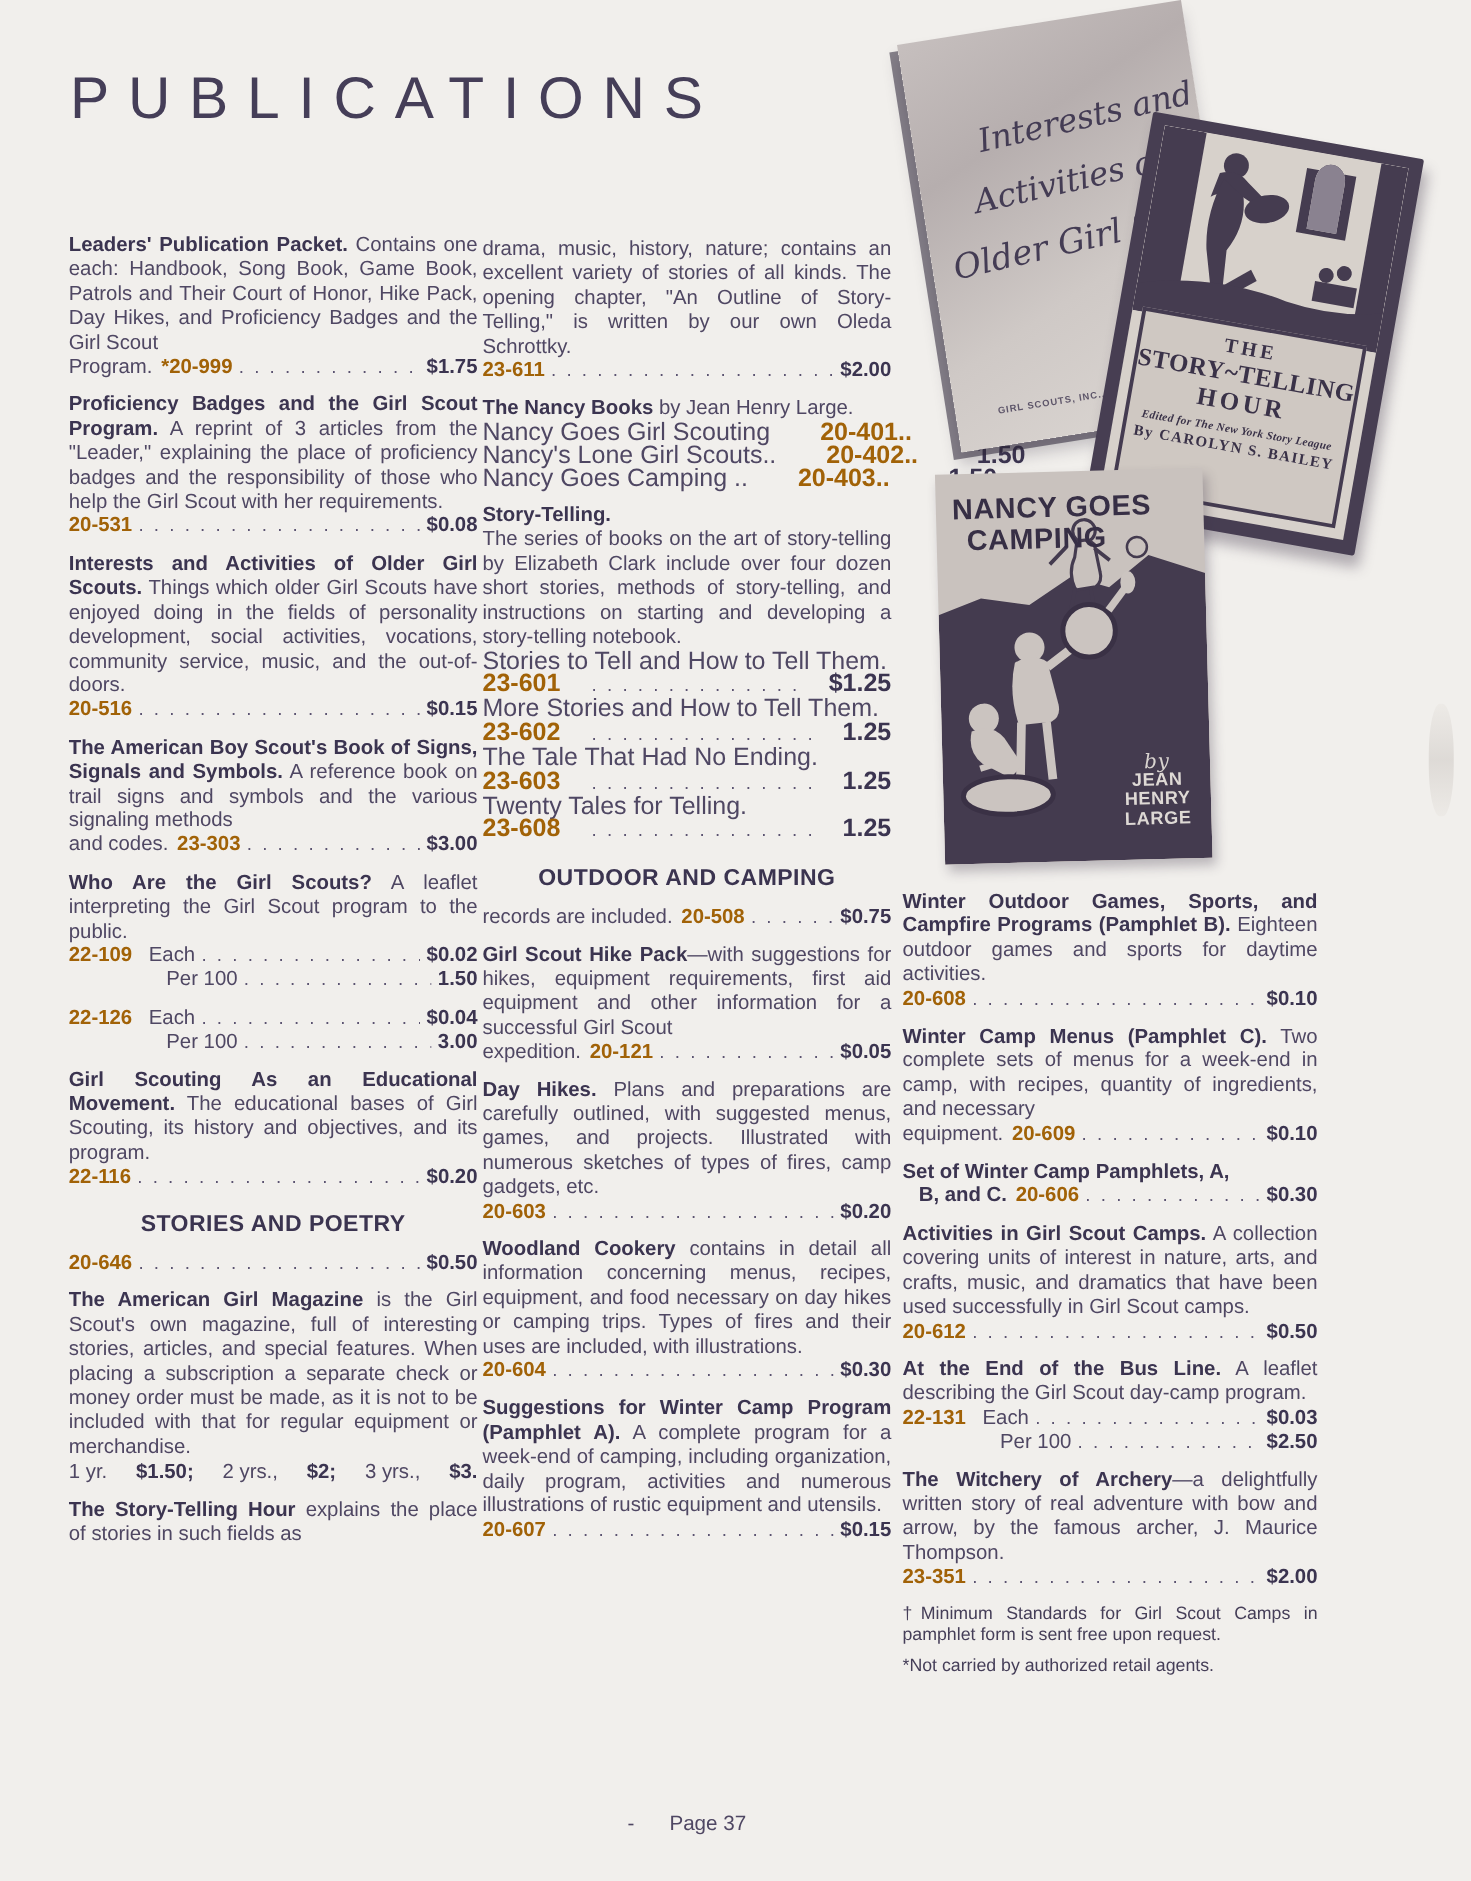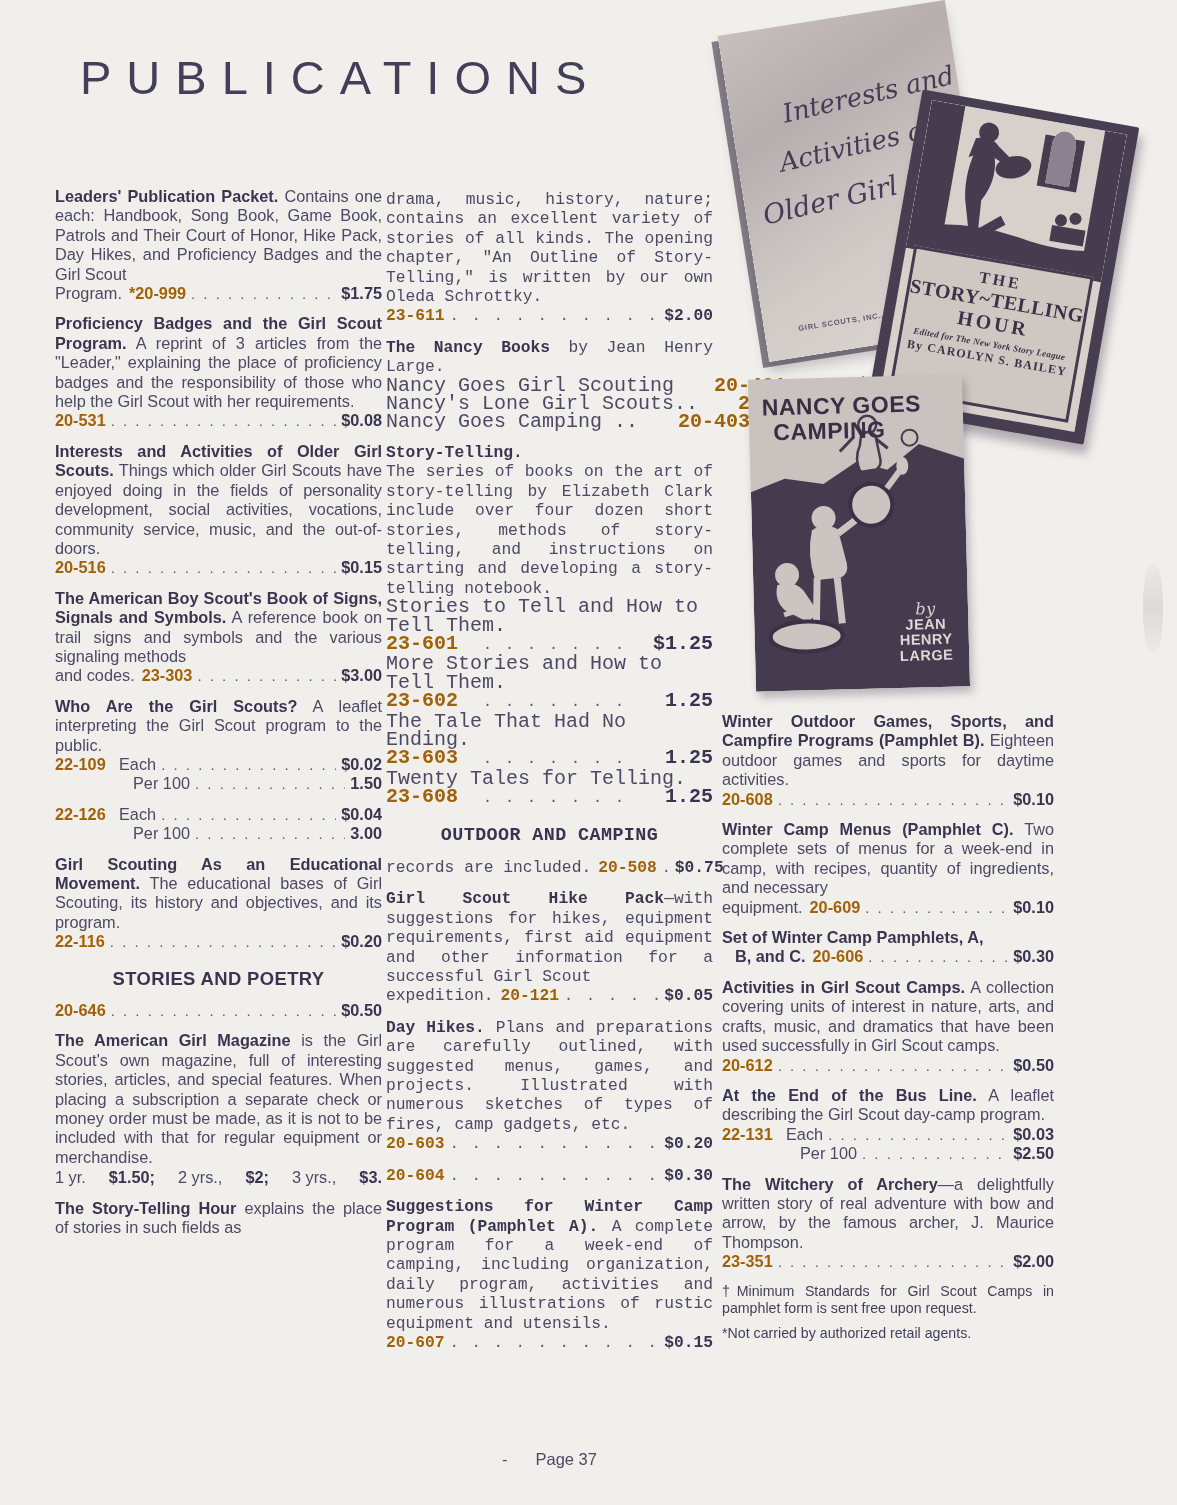--- a/index.html
+++ b/index.html
@@ -6,26 +6,26 @@
   body{
     width:1177px;height:1505px;position:relative;overflow:hidden;
     background:#f1efec;
     font-family:"Liberation Sans",sans-serif;
     color:#4f4763;
   }
   
   .page-title{
     position:absolute;left:56px;top:50px;
     font-size:47px;font-weight:500;letter-spacing:15px;
-    color:#453e58;white-space:nowrap;margin-left:24px;
+    color:#453e58;white-space:nowrap;
   }
   
   .col{position:absolute;font-size:16.3px;line-height:19.4px;}
   #col1{left:55px;top:187px;width:327px;}
-  #col2{left:386px;top:190px;width:327px;font-family:Liberation Mono, monospace;}
+  #col2{left:386px;top:190px;width:327px;}
   #col3{left:722px;top:712px;width:332px;}
   .entry{margin-bottom:11px;}
   .entry p{margin:0;text-align:justify;}
   .t{font-weight:bold;color:#3b3450;}
   .tblock{display:block;text-align:justify;}
   .price-row{display:flex;align-items:baseline;white-space:nowrap;}
   .code{font-weight:bold;color:#a16207;flex:none;}
   .gap6{width:7px;flex:none;}
   .tail{flex:none;}
   .tailb{flex:none;font-weight:bold;color:#3b3450;}
@@ -373,20 +373,21 @@
   <div class="entry">
     <p><span class="t">Day Hikes.</span> <span>Plans and preparations are carefully outlined, with suggested menus, games, and projects. Illustrated with numerous sketches of types of fires, camp gadgets, etc.</span></p>
     <div class="price-row">
       <span class="code">20-603</span>
       <span class="lead"></span>
       <span class="price">$0.20</span>
     </div>
   </div>
 
   <div class="entry">
+    <p><span class="t">Woodland Cookery</span> <span>contains in detail all information concerning menus, recipes, equipment, and food necessary on day hikes or camping trips. Types of fires and their uses are included, with illustrations.</span></p>
     <div class="price-row">
       <span class="code">20-604</span>
       <span class="lead"></span>
       <span class="price">$0.30</span>
     </div>
   </div>
 
   <div class="entry">
     <p><span class="t">Suggestions for Winter Camp Program (Pamphlet A).</span> <span>A complete program for a week-end of camping, including organization, daily program, activities and numerous illustrations of rustic equipment and utensils.</span></p>
     <div class="price-row">

